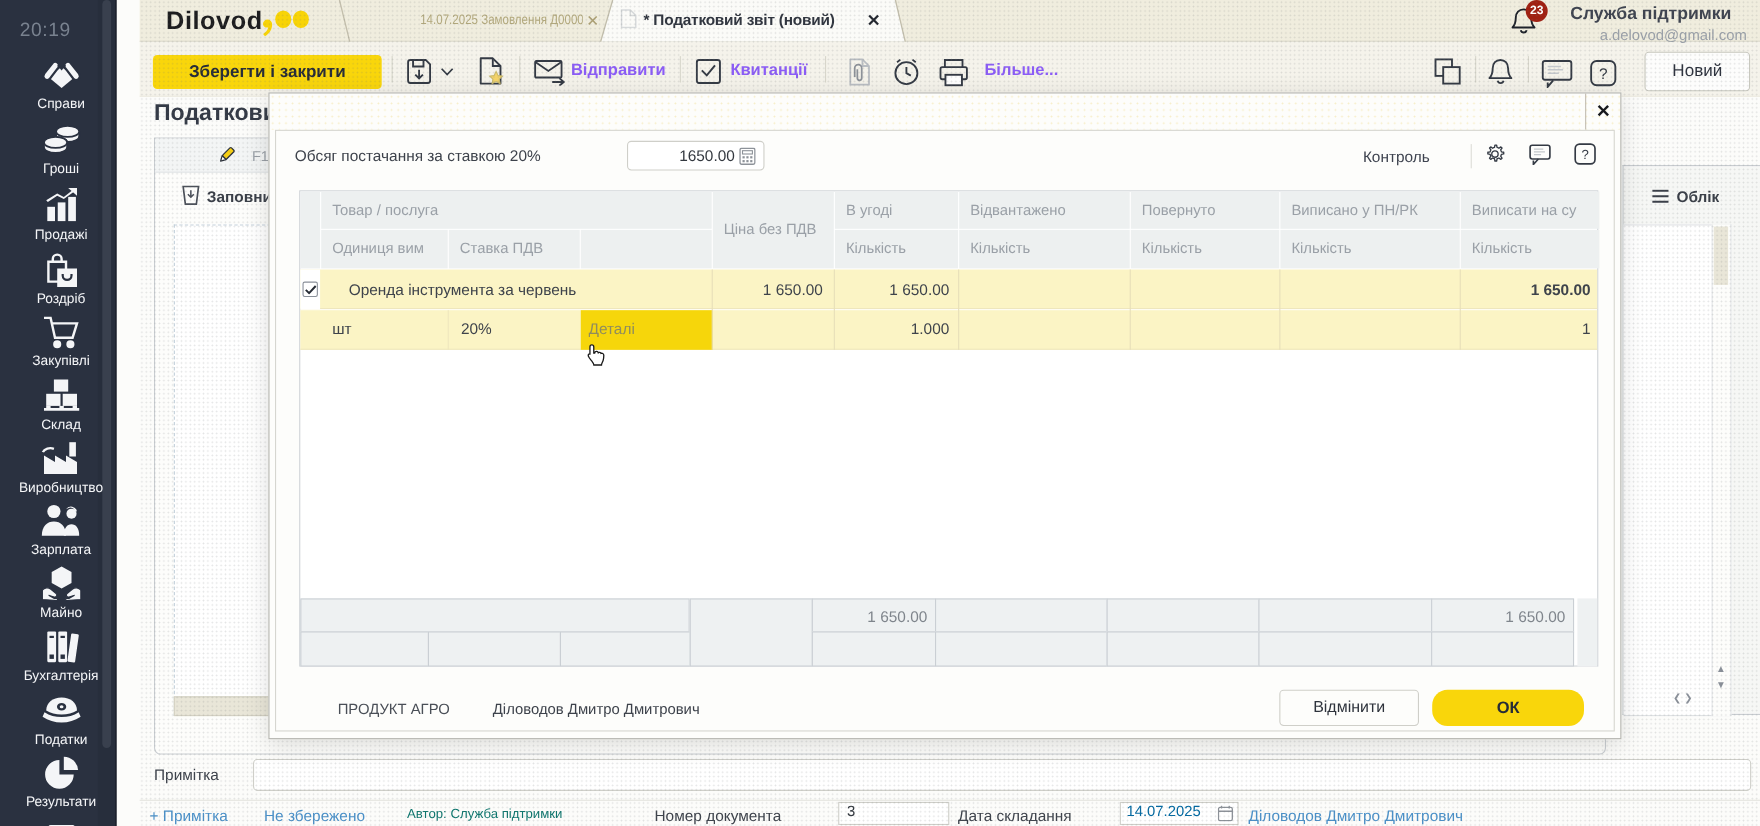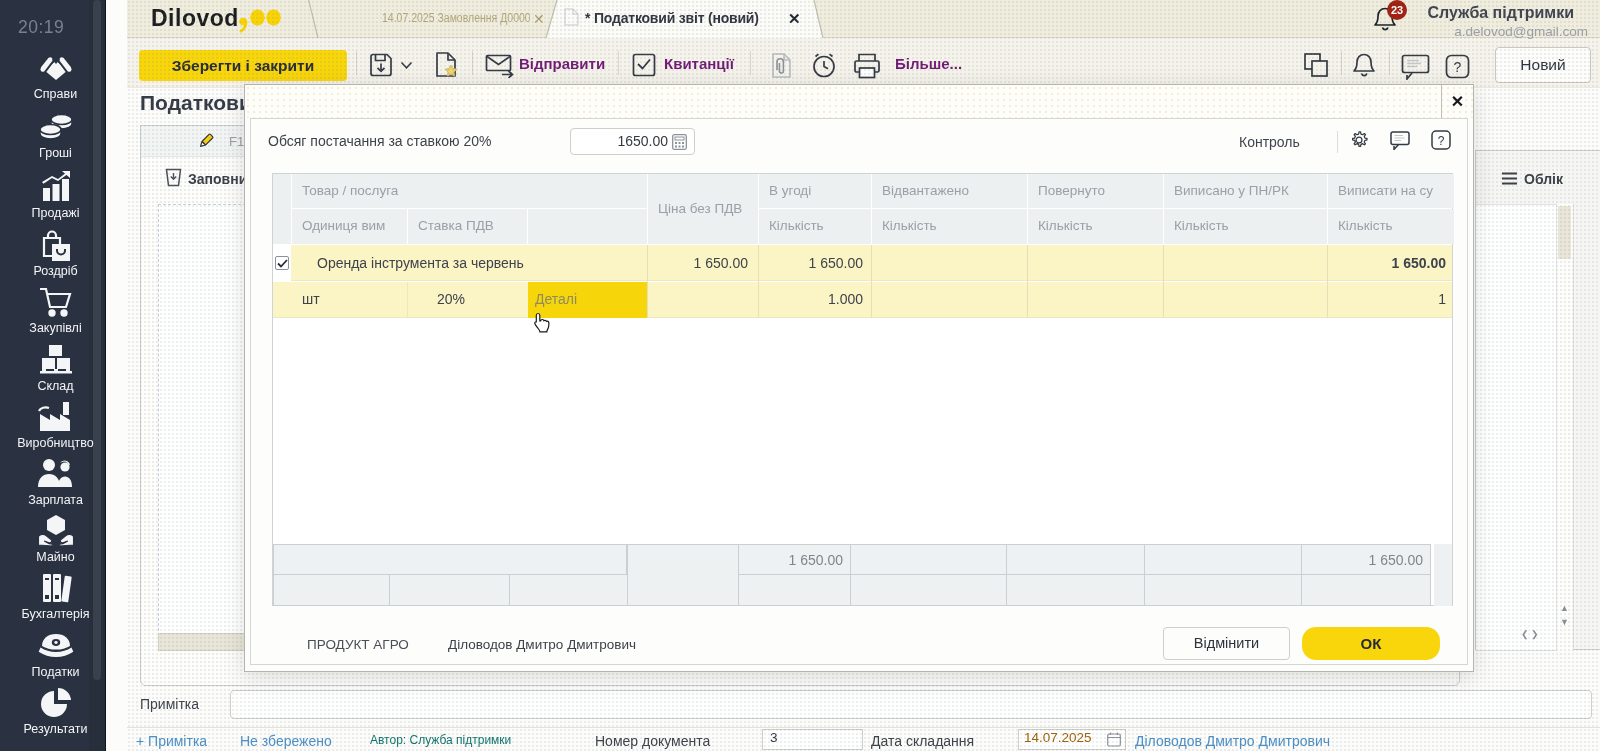--- a/index.html
+++ b/index.html
@@ -13,21 +13,21 @@
 #time { left:18px; top:17px; color:#79828f; font-size:17.5px; letter-spacing:0.5px; }
 .sit { position:absolute; left:0; width:111px; text-align:center; color:#f4f5f7; font-size:12.5px; }
 .sic { position:absolute; left:0; width:111px; text-align:center; }
 
 #topbar { left:127px; top:0; width:1473px; height:38px; background:#f0edde; z-index:3; }
 #tabline { left:127px; top:37px; width:1473px; height:1px; background:#d9d6c7; z-index:3; }
 #logo { left:151px; top:5px; font-size:23px; font-weight:bold; color:#1d1d1f; letter-spacing:0.5px; z-index:4;}
 #tab2 { left:546px; top:0px; width:277px; height:38px; background:#fbfbf8; clip-path:polygon(11px 0, 268px 0, 277px 38px, 0px 38px); z-index:4; }
 
 #toolbar { left:127px; top:38px; width:1473px; height:50px; background:#f5f3eb; border-bottom:1px solid #eceadf; z-index:3; }
-.tbtxt { position:absolute; top:55px; font-size:15px; font-weight:bold; color:#701a75; z-index:4; }
+.tbtxt { position:absolute; top:55px; font-size:15px; font-weight:bold; color:#8b5cf6; z-index:4; }
 .tdiv { position:absolute; top:51px; width:1px; height:24px; background:#d8d6cb; z-index:4; }
 #btn-save { left:139px; top:50px; width:208px; height:31px; background:#f9d60b; border-radius:4px; text-align:center; font-size:15.5px; font-weight:bold; color:#272c37; line-height:31px; z-index:4; }
 #btn-new { left:1495px; top:47px; width:96px; height:36px; background:#fdfdfc; border:1px solid #c8c8bf; border-radius:4px; text-align:center; line-height:34px; font-size:15.5px; color:#2e333e; z-index:4; }
 
 #page { left:127px; top:88px; width:1473px; height:663px; background:#fcfcfa; z-index:1; }
 
 #overlay { left:127px; top:0; width:1473px; height:751px; z-index:6;
   background-image:radial-gradient(rgba(110,115,118,0.8) 0.5px, transparent 1.05px);
   background-size:4px 4px; pointer-events:none; opacity:0.25; }
 
@@ -91,21 +91,21 @@
 <div class="abs" style="left:140px;top:696px;font-size:14px;color:#3d424b;z-index:2;">Примітка</div>
 <div class="abs" style="left:230px;top:690px;width:1362px;height:29px;border:1px solid #cfcfc9;border-radius:4px;background:#fff;z-index:2;"></div>
 
 <div class="abs" style="left:127px;top:727px;width:1473px;height:24px;border-top:1px solid #e3e3de;background:#fcfcfa;z-index:2;"></div>
 <div class="abs blue" style="left:136px;top:733px;font-size:14px;z-index:2;">+ Примітка</div>
 <div class="abs blue" style="left:240px;top:733px;font-size:14px;z-index:2;">Не збережено</div>
 <div class="abs" style="left:370px;top:733px;font-size:12px;color:#0f766e;z-index:2;">Автор: Служба підтримки</div>
 <div class="abs" style="left:595px;top:733px;font-size:14px;color:#3d424b;z-index:2;">Номер документа</div>
 <div class="abs" style="left:762px;top:729px;width:101px;height:21px;border:1px solid #cfcfc9;background:#fff;font-size:13.5px;color:#33383f;padding-left:7px;z-index:2;">3</div>
 <div class="abs" style="left:871px;top:733px;font-size:14px;color:#3d424b;z-index:2;">Дата складання</div>
-<div class="abs" style="left:1018px;top:729px;width:108px;height:21px;border:1px solid #cfcfc9;background:#fff;font-size:13.5px;color:#a16207;padding-left:5px;z-index:2;">14.07.2025</div>
+<div class="abs" style="left:1018px;top:729px;width:108px;height:21px;border:1px solid #cfcfc9;background:#fff;font-size:13.5px;color:#0369a1;padding-left:5px;z-index:2;">14.07.2025</div>
 <svg class="abs" style="left:1107px;top:732px;z-index:2;" width="14" height="15" viewBox="0 0 14 15">
     <rect x="0.7" y="2" width="12.6" height="12" rx="1.5" fill="none" stroke="#8d9299" stroke-width="1.2"></rect>
     <path d="M0.7 5.5 H13.3 M3.5 0.5 V3 M10.5 0.5 V3" stroke="#8d9299" stroke-width="1.2"></path>
   </svg>
 <div class="abs blue" style="left:1135px;top:733px;font-size:14px;z-index:2;">Діловодов Дмитро Дмитрович</div>
 
 <div class="abs" id="sidebar">
   <div class="strip"></div>
     <div class="thumb"></div>
     <div class="bord"></div>
@@ -427,21 +427,21 @@
       <svg style="position:absolute;left:4px;top:85px;" width="11" height="9" viewBox="0 0 11 9">
           <path d="M1 4.5 L4 7.5 L10 1" fill="none" stroke="#272c35" stroke-width="1.8"></path>
         </svg>
       <div class="ycell" style="left:44px;top:81px;">Оренда інструмента за червень</div>
       <div class="ycell num" style="left:375px;top:81px;width:100px;">1 650.00</div>
       <div class="ycell num" style="left:486px;top:81px;width:104px;">1 650.00</div>
       <div class="ycell num" style="left:1055px;top:81px;width:118px;font-weight:bold;">1 650.00</div>
       <div class="yrow" style="left:0;top:108px;width:1179px;height:36px;border-bottom:1px solid #eee6bd;"></div>
       <div class="ycell" style="left:29px;top:117px;">шт</div>
       <div style="position:absolute;left:134px;top:108px;width:1px;height:36px;background:#eee6bd;"></div>
-      <div class="ycell" style="left:164px;top:117px;">20%</div>
+      <div class="ycell" style="left:146px;top:117px;">20%</div>
       <div style="position:absolute;left:255px;top:108px;width:120px;height:36px;background:#f6d60b;"></div>
       <div class="ycell" style="left:262px;top:117px;color:#8f8c5e;">Деталі</div>
       <div class="ycell num" style="left:486px;top:117px;width:104px;">1.000</div>
       <div class="ycell num" style="left:1055px;top:117px;width:118px;">1</div>
       <div style="position:absolute;left:374px;top:71px;width:1px;height:73px;background:#e7dfb9;"></div>
       <div style="position:absolute;left:485px;top:71px;width:1px;height:73px;background:#e7dfb9;"></div>
       <div style="position:absolute;left:598px;top:71px;width:1px;height:73px;background:#e7dfb9;"></div>
       <div style="position:absolute;left:754px;top:71px;width:1px;height:73px;background:#e7dfb9;"></div>
       <div style="position:absolute;left:890px;top:71px;width:1px;height:73px;background:#e7dfb9;"></div>
       <div style="position:absolute;left:1054px;top:71px;width:1px;height:73px;background:#e7dfb9;"></div>

